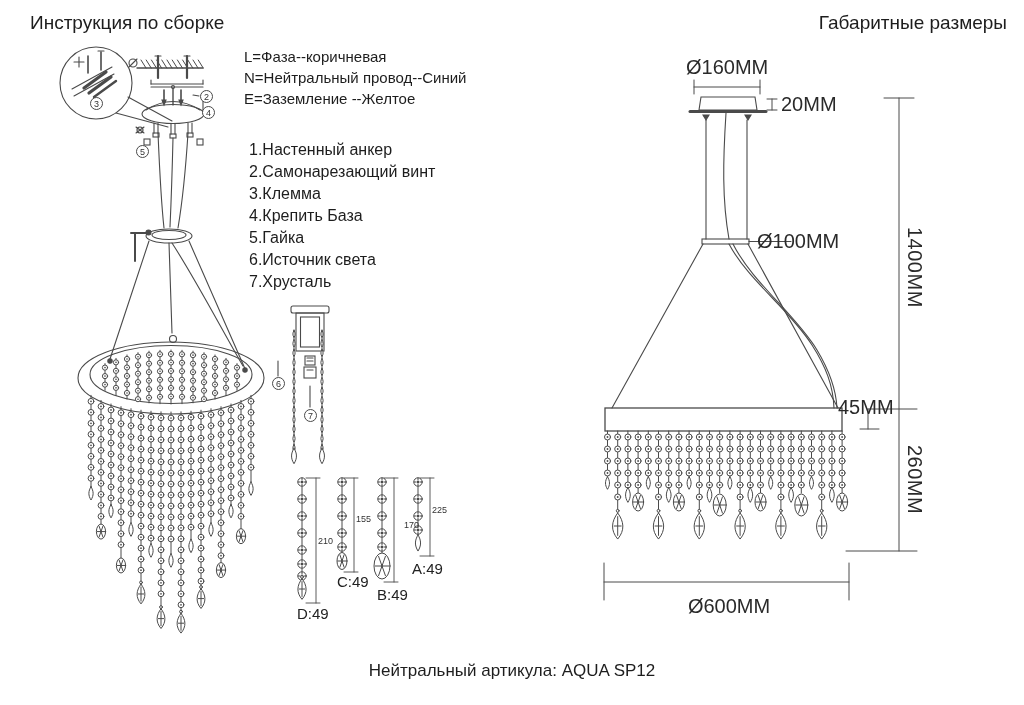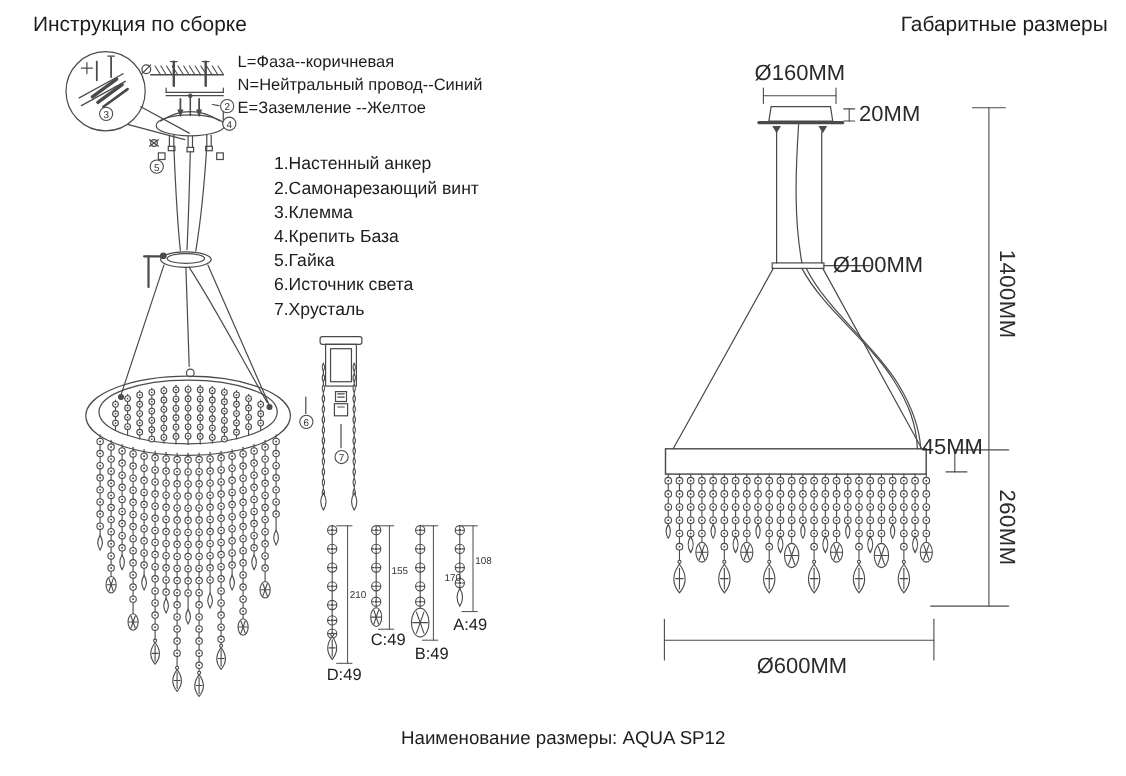--- a/index.html
+++ b/index.html
@@ -1,21 +1,21 @@
 <!DOCTYPE html>
 <html><head>
 <meta charset="utf-8">
 <style>
   html,body{margin:0;padding:0;background:#e8e8e8;}
   #page{position:relative;width:1024px;height:705px;background:#ffffff;overflow:hidden;
         font-family:"Liberation Sans", sans-serif;color:#1d1d1d;}
   svg{position:absolute;left:0;top:0;}
   .lbl{position:absolute;white-space:nowrap;color:#1d1d1d;}
   .title{font-size:19px;}
-  .legend{font-size:15px;line-height:21px;}
+  .legend{font-size:15px;line-height:21px;margin-left:28px;}
   .parts{font-size:16px;line-height:22px;}
   .dim{font-size:20px;color:#2a2a2a;}
   .vert{writing-mode:vertical-rl;letter-spacing:0.5px;}
   .strand-name{font-size:15px;color:#222;}
   .strand-len{font-size:9px;color:#333;}
   .center{text-align:center;}
   .callout{position:absolute;width:13px;height:13px;border:1px solid #4a4a4a;border-radius:50%;
            font-size:9px;line-height:12px;text-align:center;color:#333;background:#fff;box-sizing:border-box;}
   .footer{font-size:17px;}
 </style>
@@ -1386,23 +1386,23 @@
   <div class="lbl dim vert" style="left:903px;top:445px;">260MM</div>
   <div class="lbl dim center" style="left:686px;top:595px;width:86px;">Ø600MM</div>
 
   <div class="lbl strand-name" style="left:297px;top:605px;">D:49</div>
   <div class="lbl strand-name" style="left:337px;top:573px;">C:49</div>
   <div class="lbl strand-name" style="left:377px;top:586px;">B:49</div>
   <div class="lbl strand-name" style="left:412px;top:560px;">A:49</div>
   <div class="lbl strand-len" style="left:318px;top:536px;">210</div>
   <div class="lbl strand-len" style="left:356px;top:514px;">155</div>
   <div class="lbl strand-len" style="left:404px;top:520px;">170</div>
-  <div class="lbl strand-len" style="left:432px;top:505px;">108</div>
+  <div class="lbl strand-len" style="left:432px;top:505px;">225</div>
 
   <div class="callout" style="left:90px;top:97px;">3</div>
   <div class="callout" style="left:200px;top:90px;">2</div>
   <div class="callout" style="left:202px;top:106px;">4</div>
   <div class="callout" style="left:136px;top:145px;">5</div>
   <div class="callout" style="left:272px;top:377px;">6</div>
   <div class="callout" style="left:304px;top:409px;">7</div>
 
-  <div class="lbl footer center" style="left:0;top:661px;width:1024px;">Наименование размеры: AQUA SP12</div>
+  <div class="lbl footer center" style="left:0;top:661px;width:1024px;">Нейтральный артикула: AQUA SP12</div>
 </div>
 
 </body></html>

